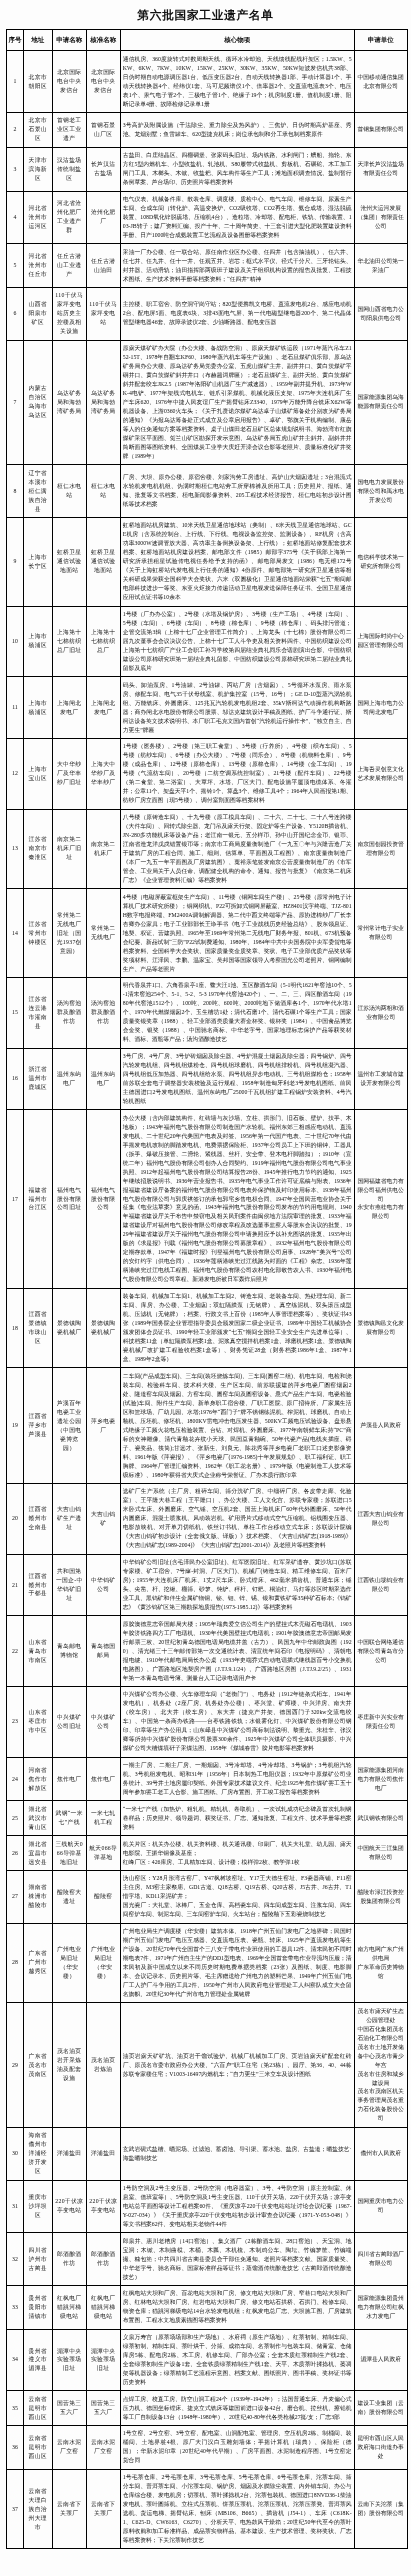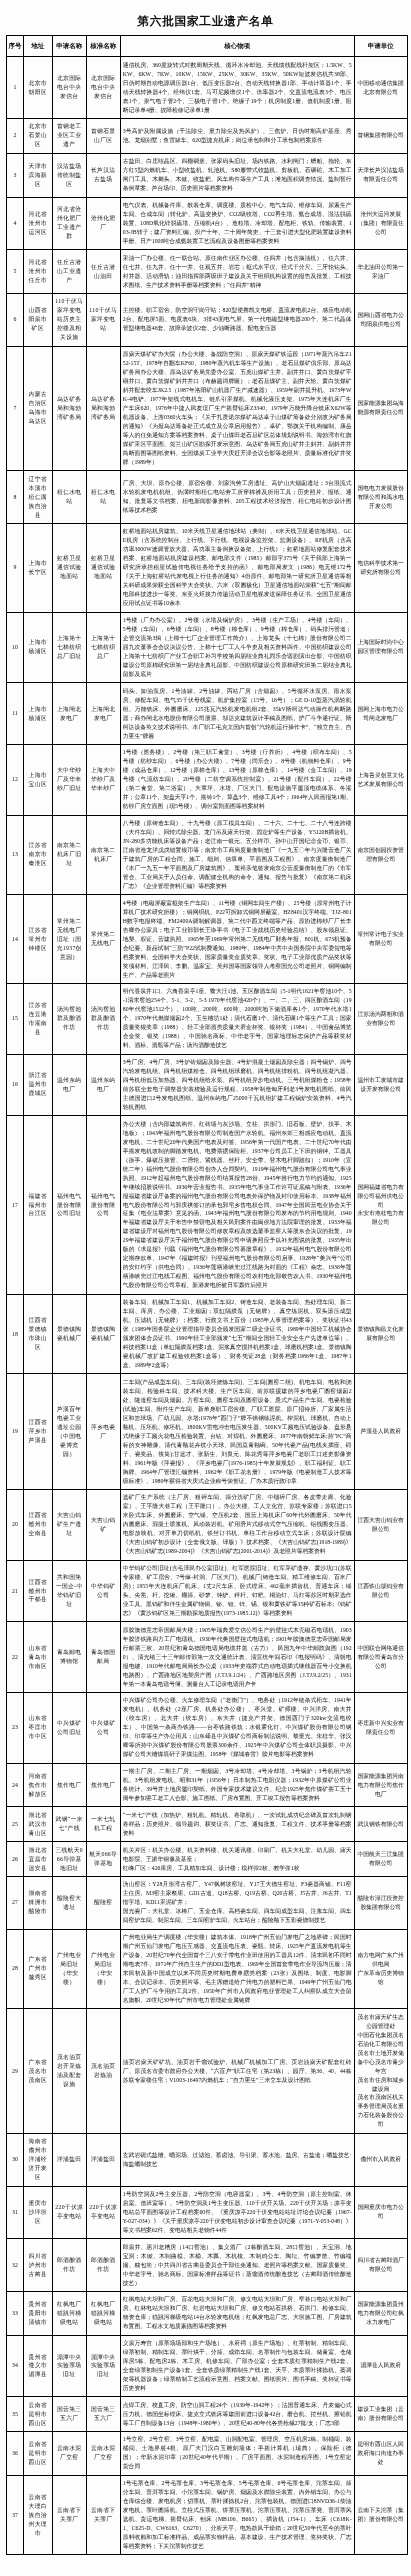--- a/index.html
+++ b/index.html
@@ -1,17 +1,17 @@
 <!DOCTYPE html>
 <html style="font-size:11px"><head>
 <meta charset="utf-8">
 <style>
   html,body{margin:0;padding:0;background:#fdfdfd;}
   body{width:411px;font-family:"Liberation Serif","DejaVu Serif",serif;color:#111;}
-  .page{padding:4.1px 6.2px 6.9px 6.2px;margin-top:6px;}
+  .page{padding:4.1px 6.2px 6.9px 6.2px;}
   h1.doc-title{font-size:11.7px;font-weight:bold;text-align:center;margin:4.1px 0 6.2px 0;letter-spacing:0.7px;}
   table.heritage{border-collapse:collapse;width:399px;table-layout:fixed;}
   table.heritage th,table.heritage td{border:0.7px solid #000;vertical-align:middle;word-break:break-all;}
   table.heritage th{font-size:6.5px;font-weight:bold;text-align:center;padding:5.5px 0.7px;}
   table.heritage td{font-size:5.8px;line-height:1.55;padding:3.4px 2.1px;}
   .c-no{text-align:center;}
   .c-addr,.c-apply,.c-approved{text-align:center;letter-spacing:0.3px;}
   .c-core{text-align:justify;white-space:pre-line;padding:3.4px 3.4px;}
   .c-applicant{text-align:center;white-space:pre-line;}
   col.w-no{width:16.5px;}

